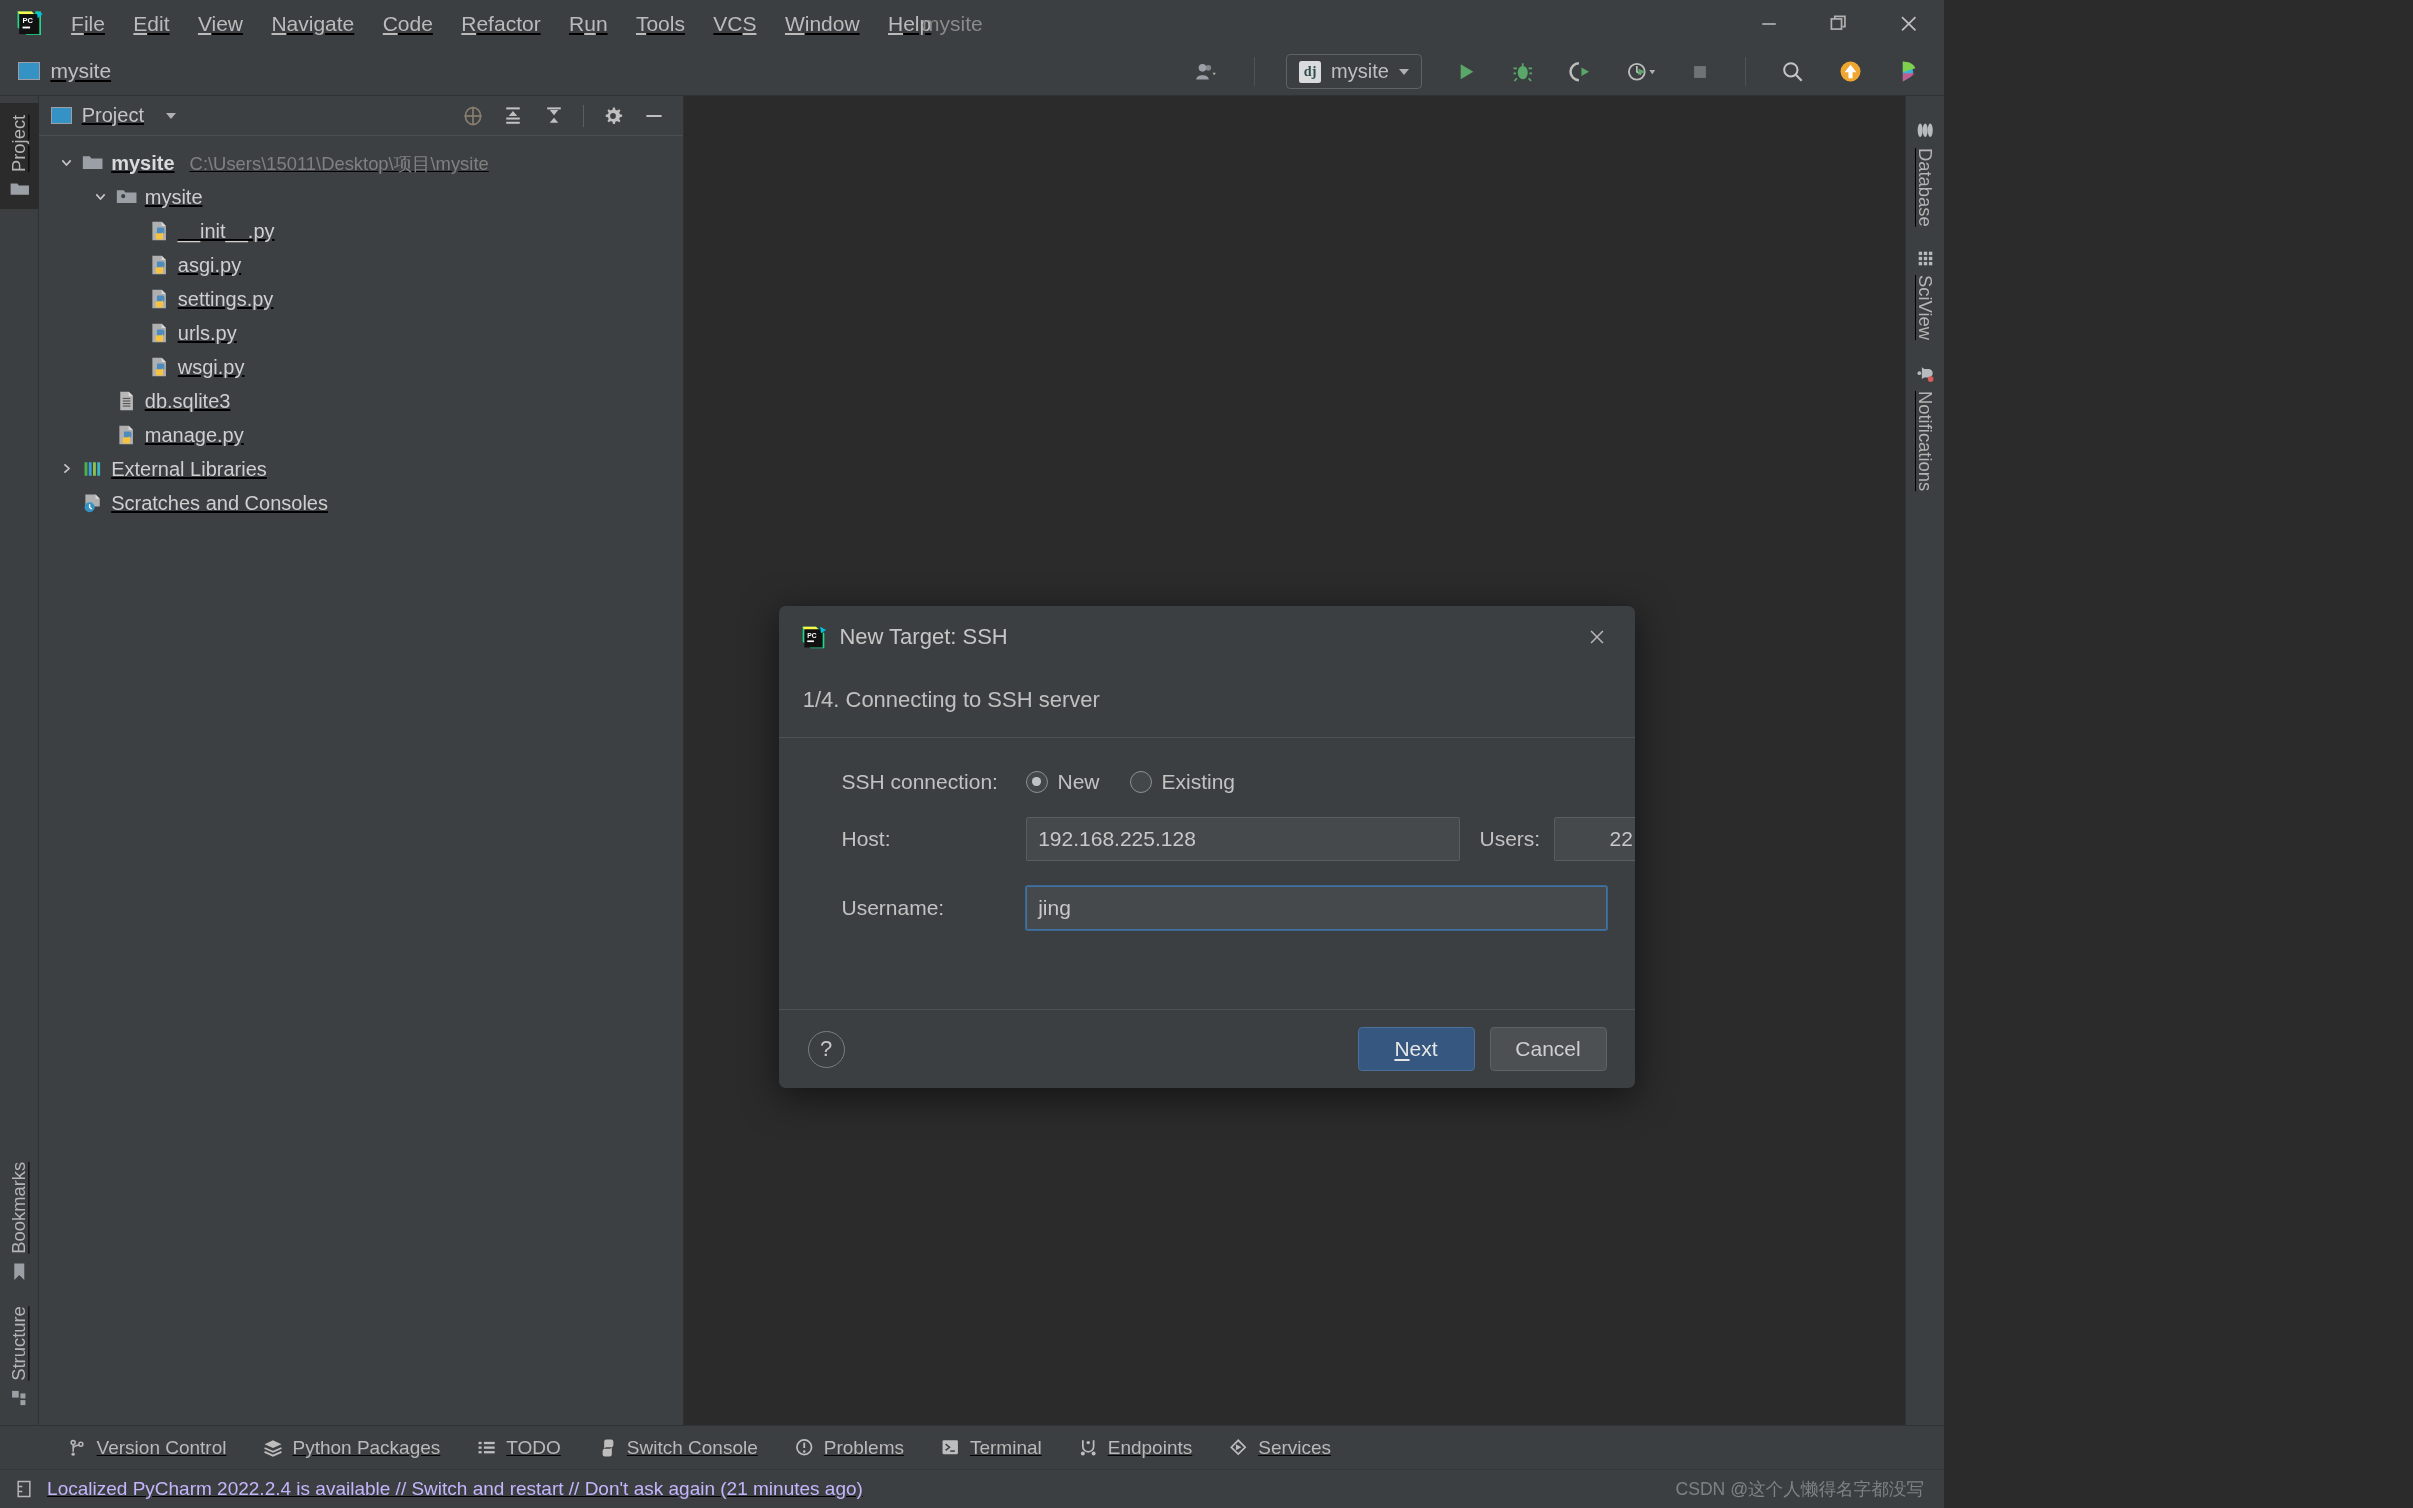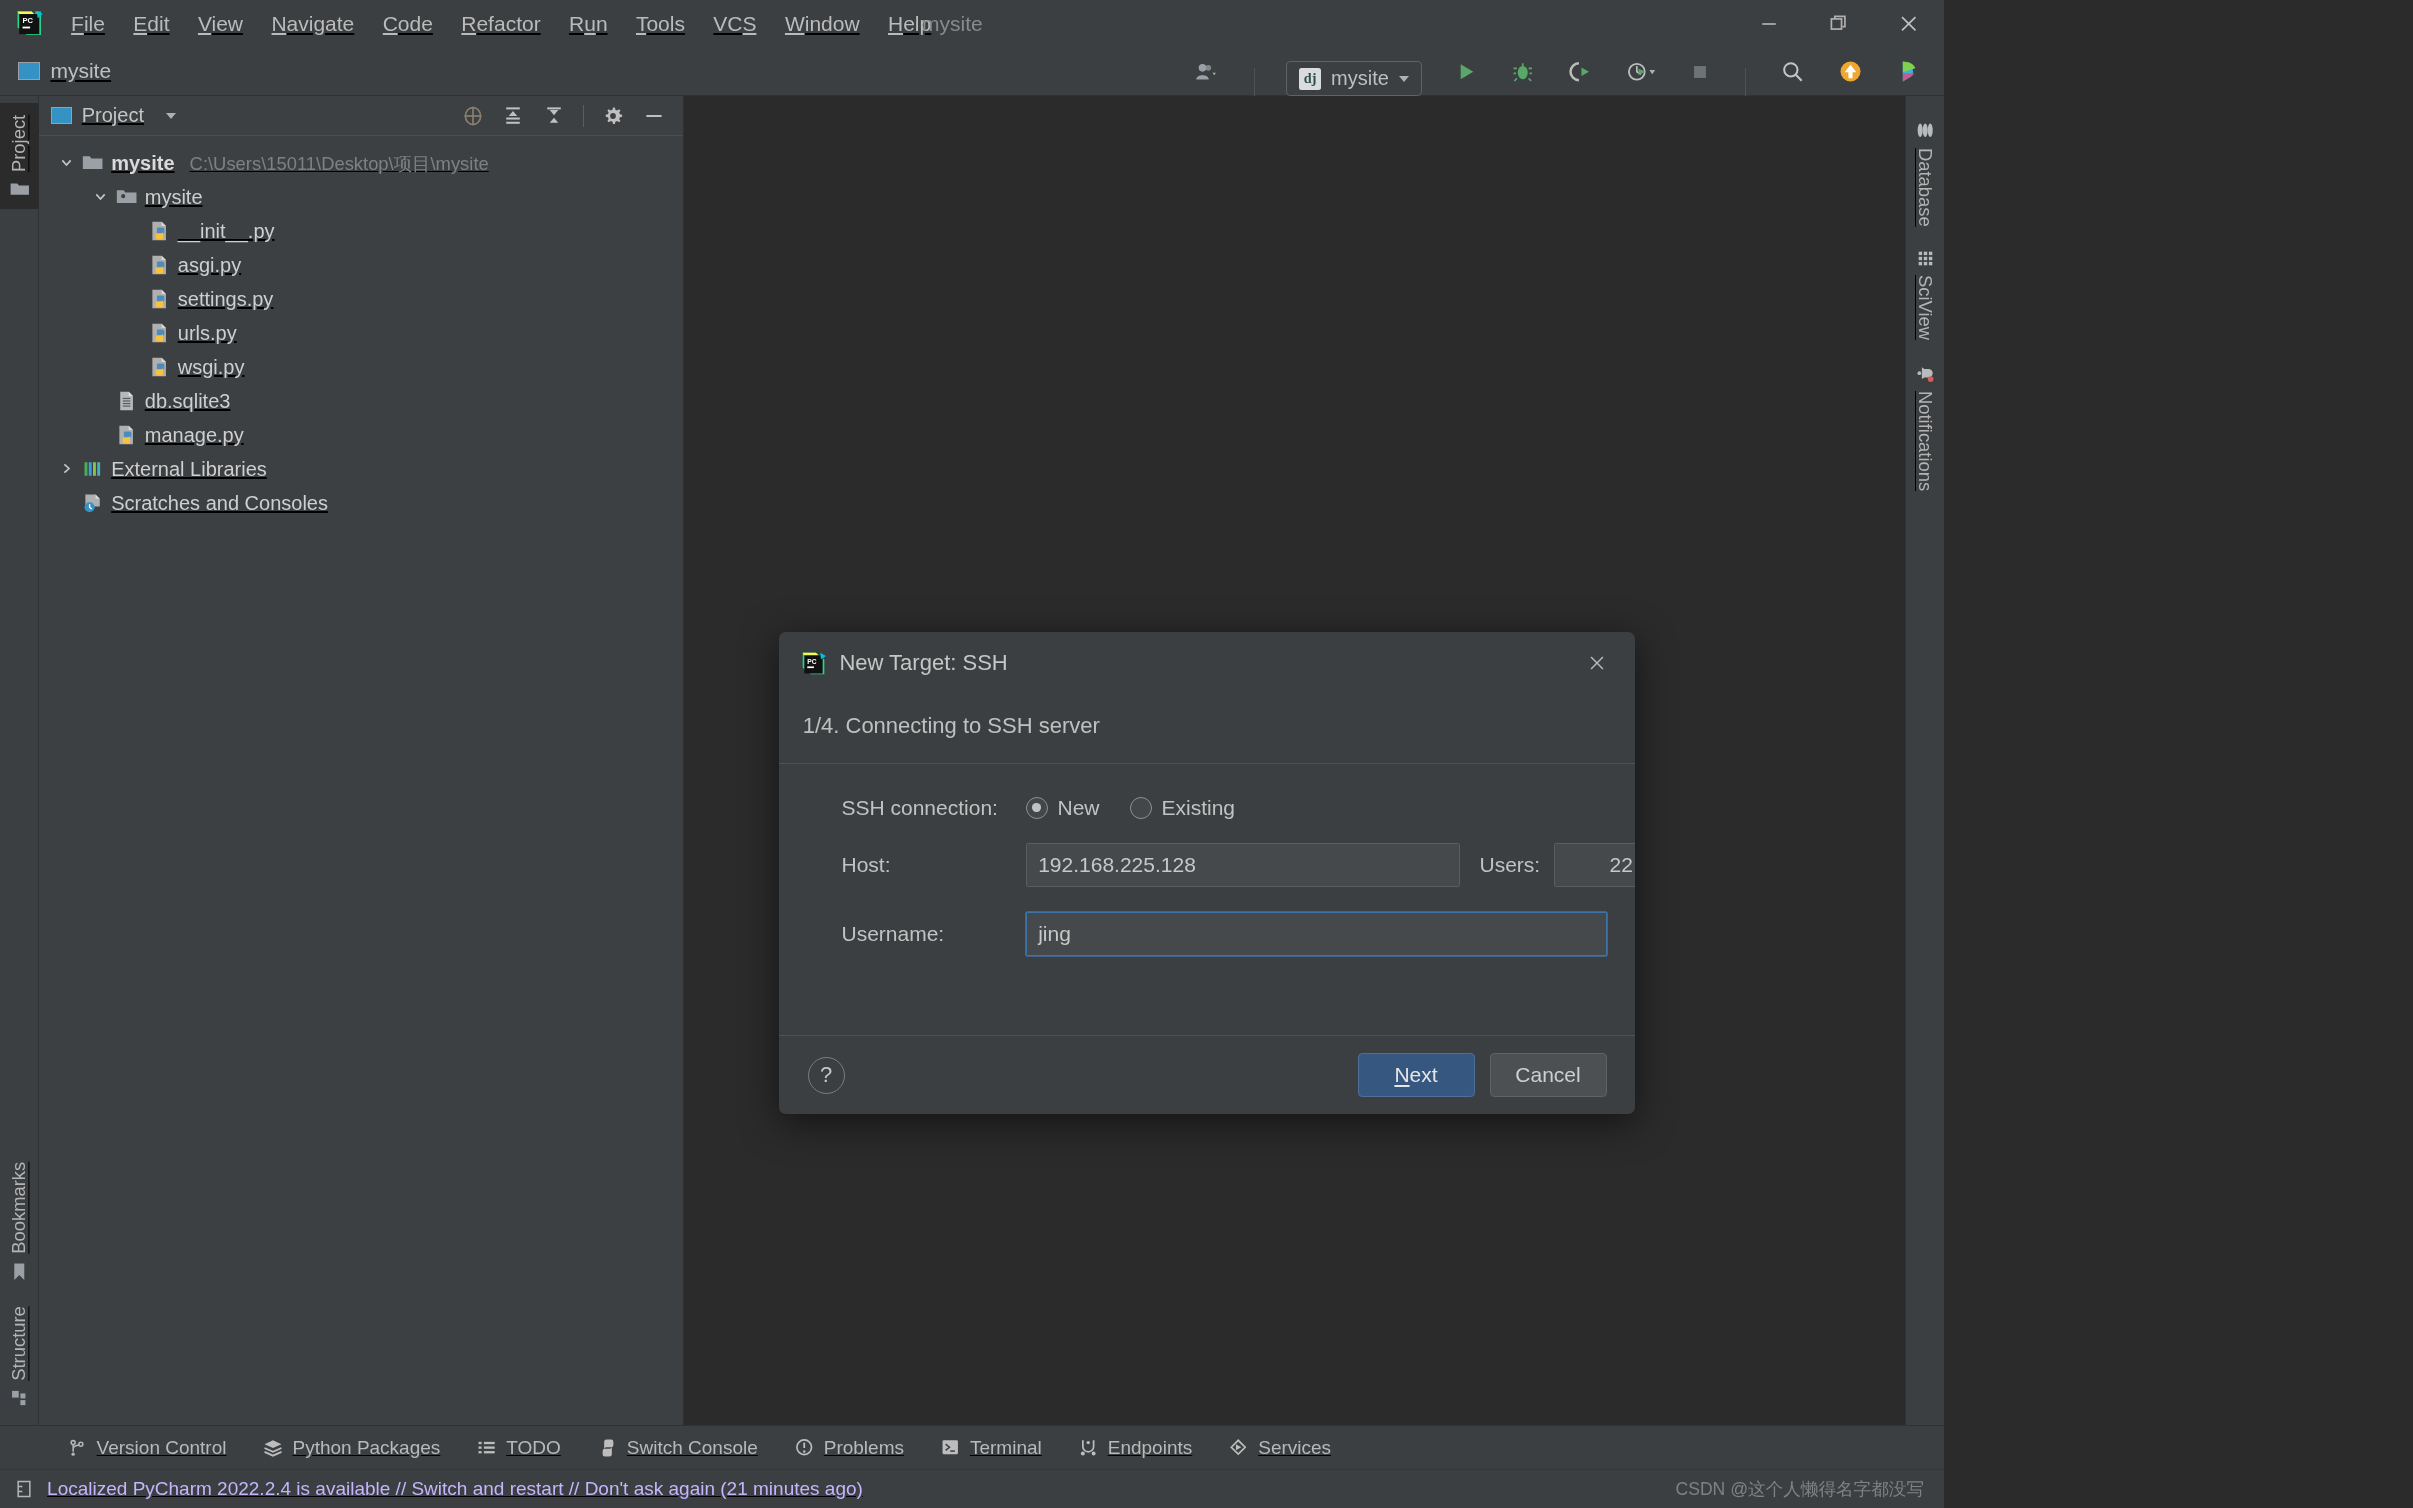--- a/index.html
+++ b/index.html
@@ -61,21 +61,21 @@
   .breadcrumb {
     display:flex; align-items:center; gap:10px; margin-left: 18.4px;
   }
   .bc-icon {
     width: 22px; height: 18.4px; border: 1.7px solid #9AA0A6; background: #3592C4;
     box-sizing: border-box; flex:0 0 22px;
   }
   .bc-label { font-size: 21px; color: #C0C0C0; }
   .toolbar2-right {
     position: absolute; right: 13.4px; top: 0; height: 49px;
-    display: flex; align-items: flex-end; gap: 17px;
+    display: flex; align-items: center; gap: 17px;
   }
   .tb-btn {
     display:flex; align-items:center; justify-content:center;
     height: 49px; padding: 0 8.4px; cursor: default;
   }
   .tb-sep { width:0.8px; height:28.5px; background:#4E5254; margin:0 8.4px; }
   .runconfig {
     display:flex; align-items:center; gap:10px;
     border: 0.8px solid #5E6366; border-radius: 4.2px;
     padding: 4.2px 11.7px; height: 35px; margin: 0 6.7px;
@@ -168,21 +168,21 @@
     position:relative;
   }
   .sb-icon { width:22px;height:22px; margin-right:11.7px; display:flex;align-items:center;justify-content:center;}
   .sb-text { font-size:19px; color:#c4b5fd; }
   .watermark {
     position:absolute; right: 20px; top:50%; transform:translateY(-50%);
     font-size: 17.6px; color:#7E8285; white-space:nowrap;
   }
   .dialog {
     position: absolute;
-    left: 779px; top: 536px;
+    left: 779px; top: 510px;
     width: 856px; height: 482px;
     background: #3C3F41;
     border-radius: 6.7px;
     box-shadow: 0 8.4px 37px rgba(0,0,0,0.55);
     display:flex; flex-direction:column;
     overflow:hidden;
   }
   .dlg-head { padding: 18.4px 22px 0 22px; }
   .dlg-titlerow { display:flex; align-items:center; gap:13.4px; position:relative; }
   .dlg-appicon { width:25px;height:25px;flex:0 0 25px; }

